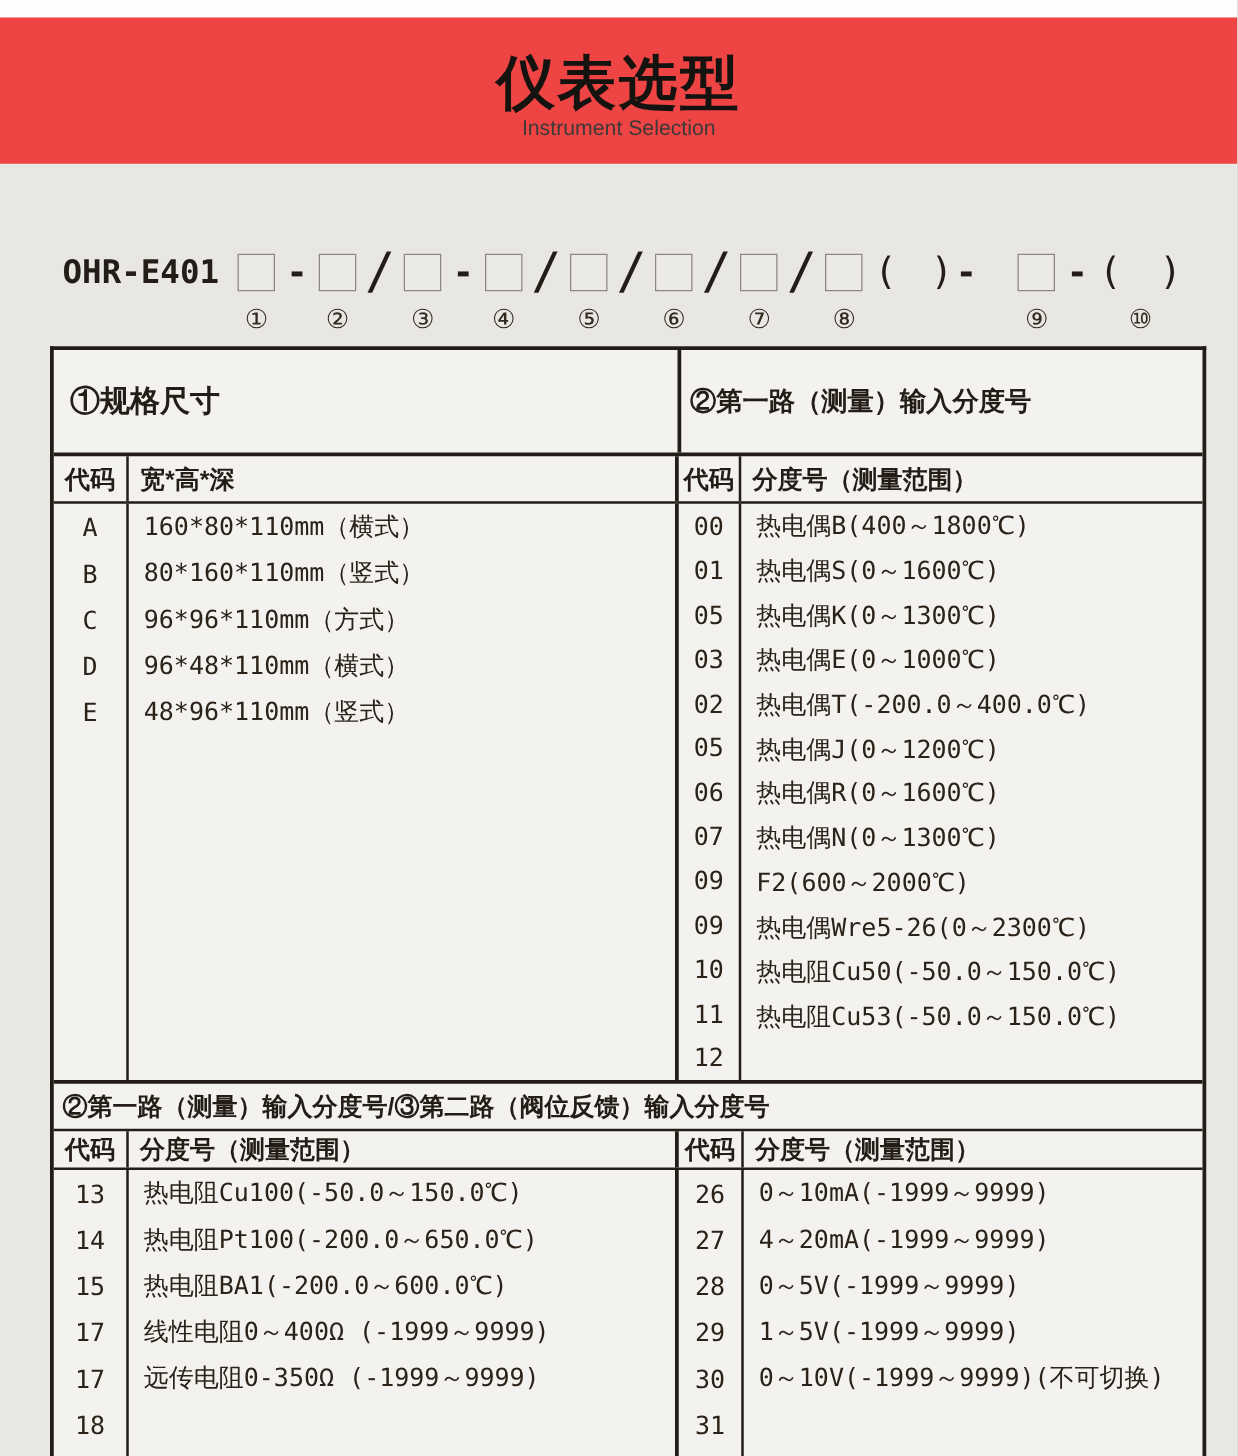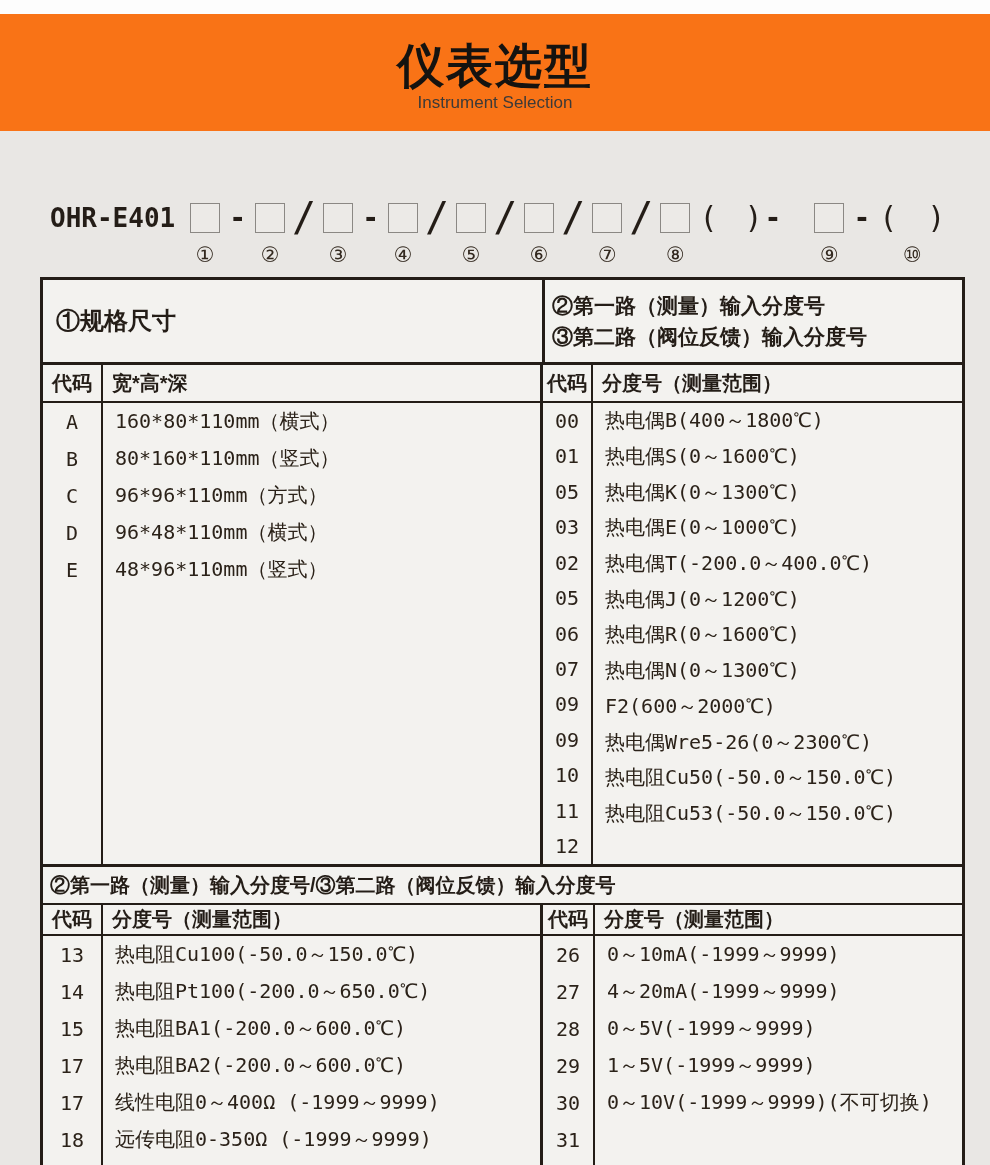--- a/index.html
+++ b/index.html
@@ -8,21 +8,21 @@
     position: relative;
     width: 990px; height: 1165px;
     background: #e9e7e4;
     overflow: hidden;
     font-family: "Liberation Sans", sans-serif;
     color: #241d17;
   }
   .top-strip { position:absolute; left:0; top:0; width:990px; height:14px; background:#fdfdfd; }
   .banner {
     position:absolute; left:0; top:14px; width:990px; height:117px;
-    background:#f97316; text-align:center; padding-top:26px;
+    background:#ef4444; text-align:center; padding-top:26px;
   }
   .banner-title {
     font-size:47px; font-weight:700; letter-spacing:2px; color:#151310; line-height:52px;
   }
   .banner-sub { font-size:17px; color:#3c3a38; line-height:22px; }
 
   
   .model { position:absolute; left:50px; top:203px; display:flex; align-items:flex-start; }
   .mprefix {
     font-family:"DejaVu Sans Mono","Liberation Mono",monospace;
@@ -167,21 +167,20 @@
       <div class="mnum">⑩</div>
     </div>
   </div>
 
   <div class="bigtable">
 
     <div class="h1">
       <div class="h1-left">①规格尺寸</div>
       <div class="h1-right">
         <div>②第一路（测量）输入分度号</div>
-        <div>③第二路（阀位反馈）输入分度号</div>
       </div>
     </div>
 
     <div class="subrow">
       <div class="cL">代码</div>
       <div class="dL">宽*高*深</div>
       <div class="cR1">代码</div>
       <div class="dR">分度号（测量范围）</div>
     </div>
 
@@ -246,21 +245,20 @@
         <div class="rc h2">14</div>
         <div class="rc h2">15</div>
         <div class="rc h2">17</div>
         <div class="rc h2">17</div>
         <div class="rc h2">18</div>
       </div>
       <div class="coldescL dfont">
         <div class="rd h2">热电阻Cu100(-50.0～150.0℃)</div>
         <div class="rd h2">热电阻Pt100(-200.0～650.0℃)</div>
         <div class="rd h2">热电阻BA1(-200.0～600.0℃)</div>
-        <div class="rd h2">热电阻BA2(-200.0～600.0℃)</div>
         <div class="rd h2">线性电阻0～400Ω (-1999～9999)</div>
         <div class="rd h2">远传电阻0-350Ω (-1999～9999)</div>
       </div>
       <div class="colcodeR2 dfont">
         <div class="rc h2">26</div>
         <div class="rc h2">27</div>
         <div class="rc h2">28</div>
         <div class="rc h2">29</div>
         <div class="rc h2">30</div>
         <div class="rc h2">31</div>

